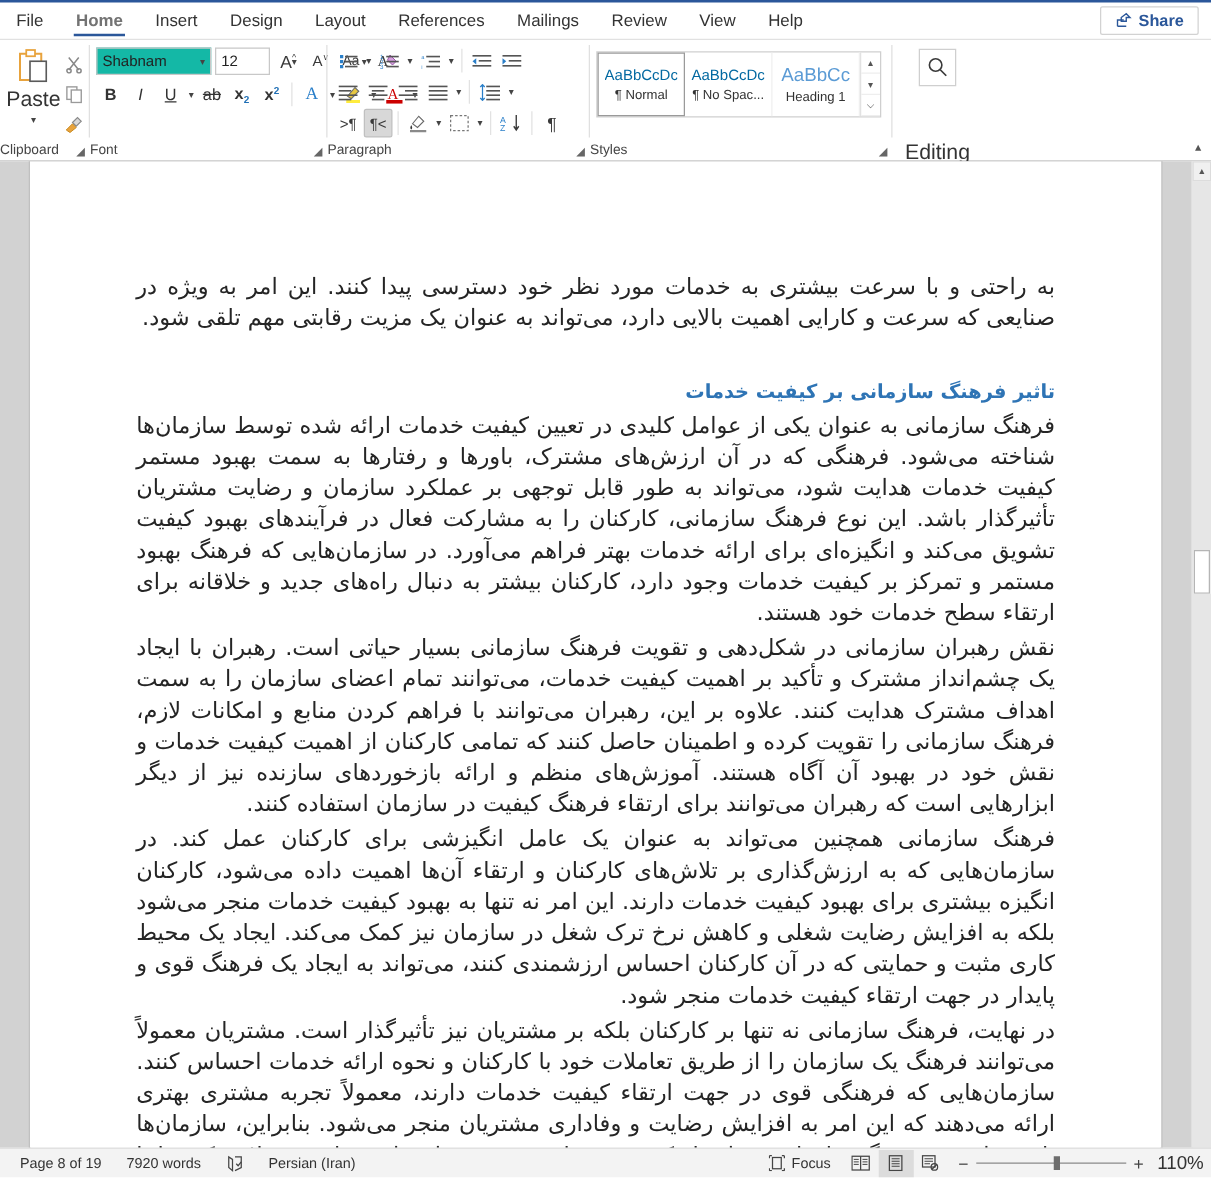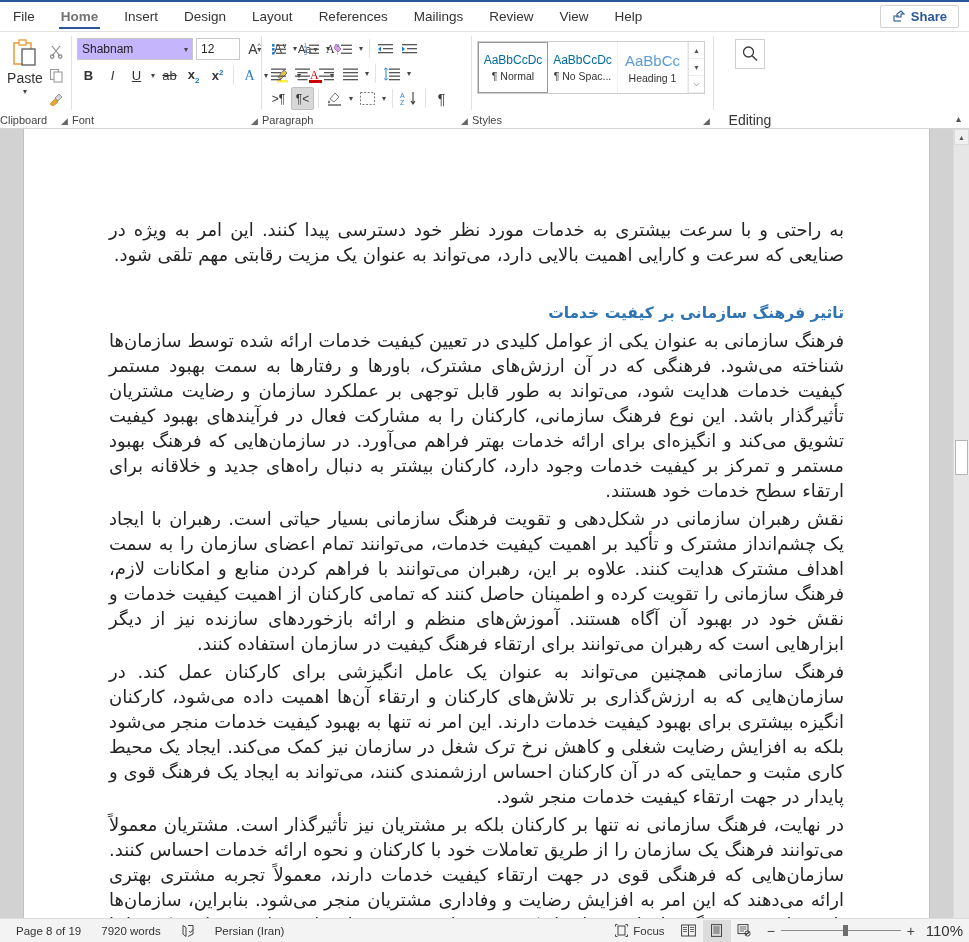--- a/index.html
+++ b/index.html
@@ -50,31 +50,31 @@
     position: absolute; right: 4px; top: 1px; font-size: 9px; color: #666;
   }
   .grp::after {
     content:""; position:absolute; right:0; top:4px; bottom:18px; width:1px; background:#e0e0e0;
   }
   .grp.nosep::after { display:none; }
 
   
   .g-clipboard { width: 72px; }
   .paste-col { display:flex; flex-direction:column; align-items:center; width:46px; padding-top:2px;}
-  .paste-lbl { font-size: 14px; color:#333; margin-top:1px; }
+  .paste-lbl { font-size: 17px; color:#333; margin-top:1px; }
   .chev { font-size: 8px; color:#444; line-height:8px; margin-top:2px;}
   .clip-icons { display:flex; flex-direction:column; gap:2px; padding-top:3px; }
   .mini { width:22px; height:22px; display:flex; align-items:center; justify-content:center; }
 
   
   .g-font { width: 190px; }
   .fontrow1 { display:flex; align-items:center; gap:3px; }
   .fontrow2 { display:flex; align-items:center; gap:1px; margin-top:4px; }
   .fname {
-    width: 116px; height: 22px; border:1px solid #c8c8c8; background:#c4b5fd;
+    width: 92px; height: 22px; border:1px solid #c8c8c8; background:#14b8a6;
     font-size:12px; color:#222; display:flex; align-items:center; padding:0 4px;
     justify-content: space-between;
   }
   .fsize {
     width: 44px; height:22px; border:1px solid #c8c8c8; background:#fff;
     font-size:12px; color:#222; display:flex; align-items:center; padding:0 4px;
     justify-content: space-between;
     gap: 43px;
   }
   .ibtn {

